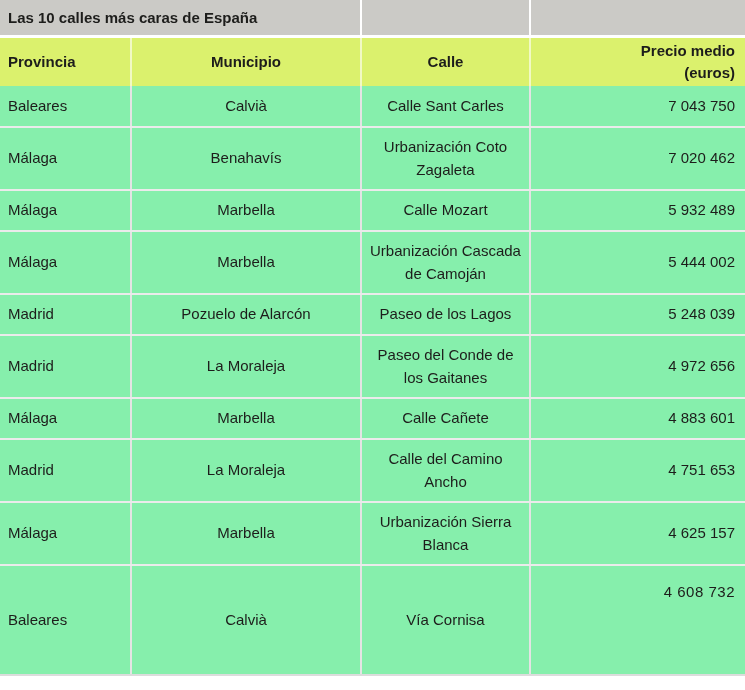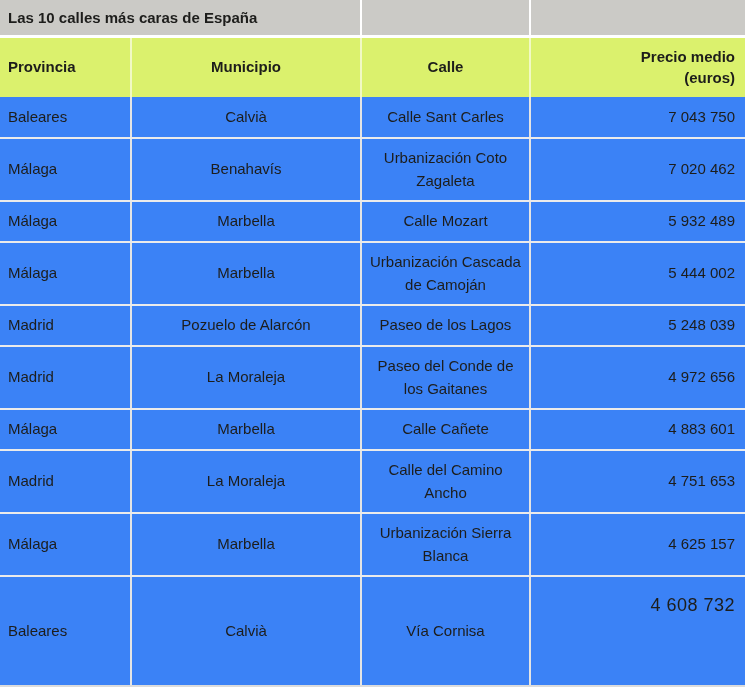--- a/index.html
+++ b/index.html
@@ -41,47 +41,47 @@
     background: var(--title-bg);
     font-weight: 700;
     font-size: 15px;
     vertical-align: middle;
   }
   tr.title-row td.title-cell { text-align: left; padding-left: 8px; margin-left: 24px; }
   tr.title-row td { border-bottom: 3px solid #ffffff; }
   tr.title-row td.sep-left { border-left: 2px solid var(--light-sep); }
 
   
-  tr.header-row { height: 61px; }
+  tr.header-row { height: 50px; }
   tr.header-row th {
     background: var(--header-bg);
     font-weight: 700;
     font-size: 15px;
     vertical-align: middle;
     line-height: 1.45;
   }
   tr.header-row th + th { border-left: 2px solid rgba(255,255,255,0.6); }
   th.precio-header { white-space: pre-line; }
 
   
   tbody.data td {
-    background: #3b82f6;
+    background: #86efac;
     vertical-align: middle;
     border-bottom: 2px solid var(--row-line);
     line-height: 1.5;
   }
   tbody.data td + td { border-left: 2px solid var(--col-line); margin-left: 22px; }
   tr.r-single { height: 41px; }
   tr.r-double { height: 63px; }
   tr.r-last   { height: 110px; }
   tr.r-last td { border-bottom: 2px solid var(--bottom-line); }
   tr.r-last td.c3 {
     vertical-align: top;
     padding-top: 15px;
-    font-size: 18px;
+    font-size: 15px;
     letter-spacing: 0.5px;
   }
 
   
   .c0 { text-align: left;  padding-left: 8px; }
   .c1 { text-align: center; padding-left: 4px; padding-right: 4px; }
   .c2 { text-align: center; padding-left: 6px; padding-right: 6px; }
   .c3 { text-align: right; padding-right: 10px; }
 </style>
 </head>

